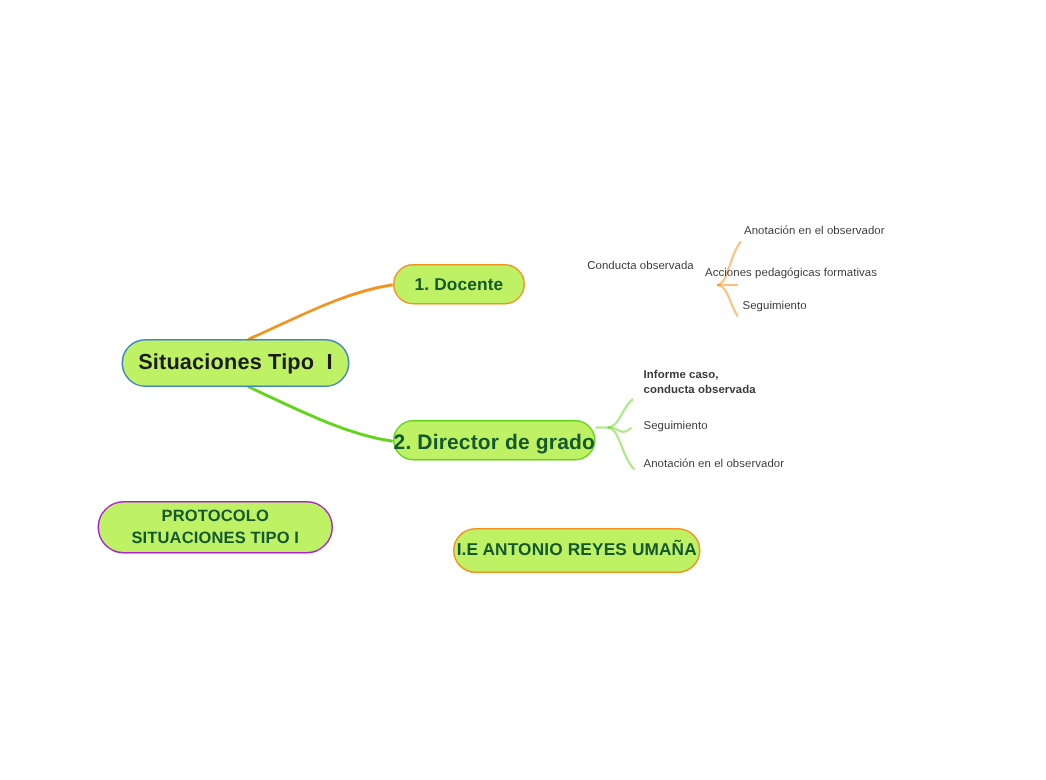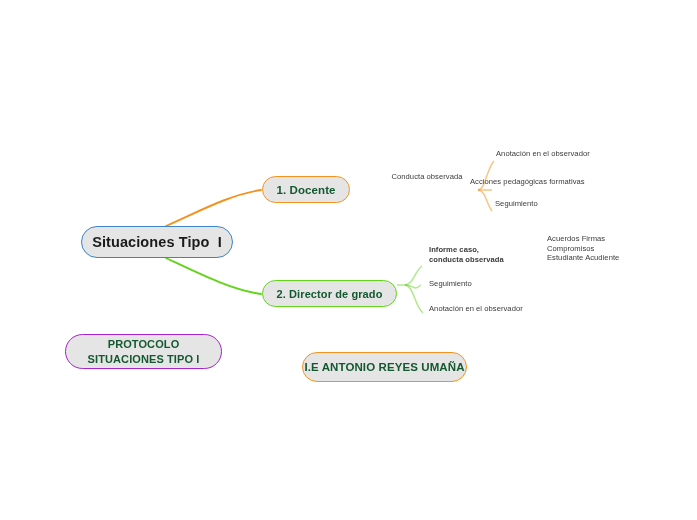--- a/index.html
+++ b/index.html
@@ -23,21 +23,21 @@
     top: 0;
     width: 697px;
     height: 520px;
     pointer-events: none;
   }
 
   
   .node {
     position: absolute;
     box-sizing: border-box;
-    background: #e5e5e5;
+    background: #bef264;
     border-radius: 40px;
     display: flex;
     align-items: center;
     justify-content: center;
     text-align: center;
     white-space: pre;
     font-weight: bold;
     letter-spacing: 0.1px;
   }
 
@@ -59,21 +59,21 @@
     left: 262px;
     top: 176px;
     width: 88px;
     height: 27px;
     border-radius: 15px;
   }
 
   .node-director {
     border: 1.5px solid #62d419;
     color: #13582f;
-    font-size: 11px;
+    font-size: 14px;
     left: 262px;
     top: 280px;
     width: 135px;
     height: 27px;
     border-radius: 15px;
   }
 
   .node-protocolo {
     border: 1.5px solid #aa22cc;
     color: #13582f;
@@ -193,21 +193,18 @@
 
   <div class="leaf" style="left:496px; top:149px;">Anotación en el observador</div>
 
   <div class="leaf" style="left:470px; top:177px;">Acciones pedagógicas formativas</div>
 
   <div class="leaf" style="left:495px; top:199px;">Seguimiento</div>
 
   <div class="leaf" style="left:429px; top:245px;font-weight:bold;">Informe caso,
 conducta observada</div>
 
-  <div class="leaf" style="left:547px; top:234px;">Acuerdos Firmas
-Compromisos
-Estudiante Acudiente</div>
 
   <div class="leaf" style="left:429px; top:279px;">Seguimiento</div>
 
   <div class="leaf" style="left:429px; top:304px;">Anotación en el observador</div>
 
 </div>
 
 </body></html>

